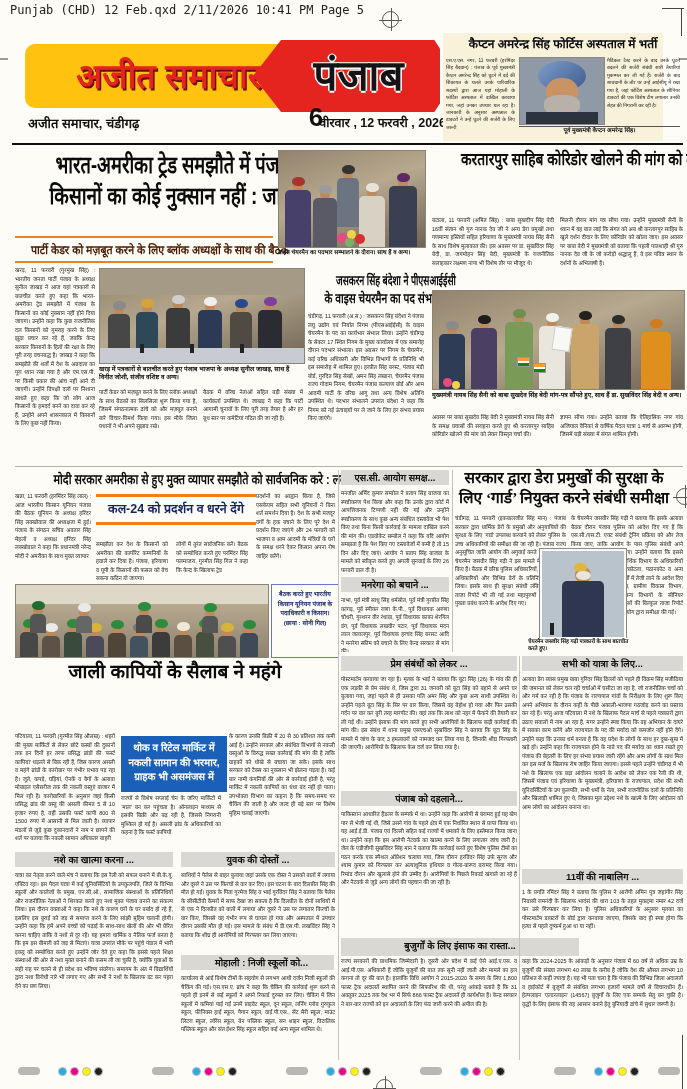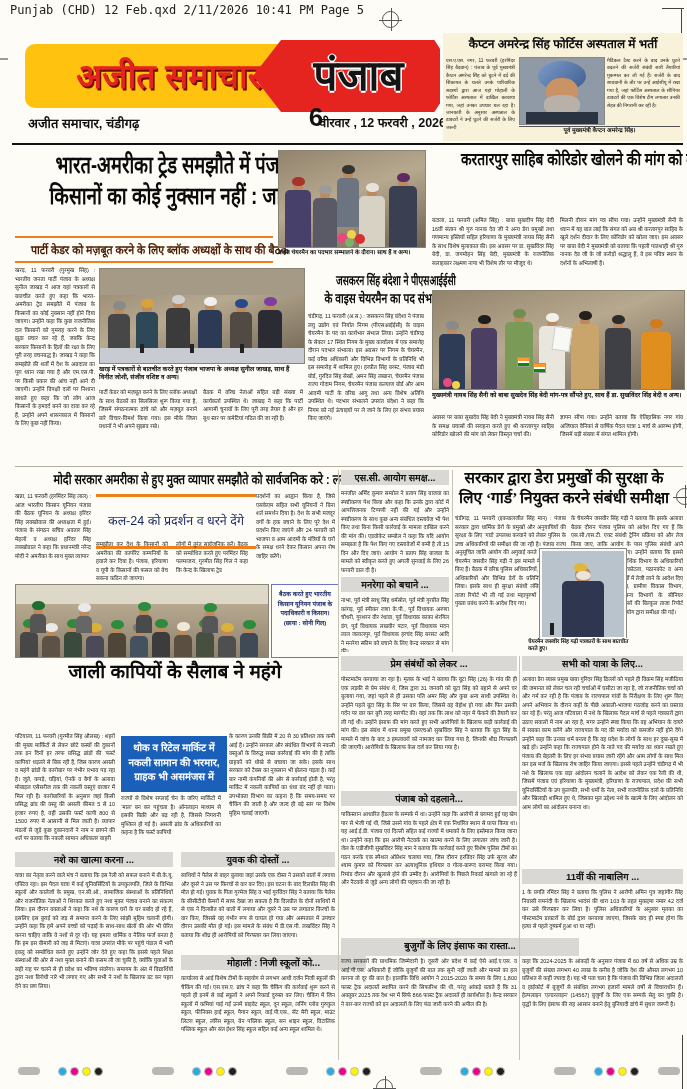--- a/index.html
+++ b/index.html
@@ -18,21 +18,21 @@
       background:linear-gradient(160deg,#93836d,#b7a98f 45%,#6f6353);}
   .p{position:absolute;}
   .p .bd{position:absolute;left:0;right:0;top:9px;bottom:0;border-radius:5px 5px 0 0;background:var(--bc,#333);}
   .p .hd{position:absolute;top:0;left:50%;transform:translateX(-50%);width:10px;height:11px;border-radius:50%;background:#bd8a5e;}
   .p .hd::before{content:"";position:absolute;top:-4px;left:-1.5px;width:13px;height:9px;
       border-radius:50% 50% 45% 45%;background:var(--tb,#222);}
   .flag{position:absolute;width:11px;height:8px;border:0.5px solid #999;
       background:linear-gradient(180deg,#ff9933 33%,#ffffff 33% 66%,#138808 66%);}
   .flw{position:absolute;border-radius:50%;}
   .pull{position:absolute;border-top:3px solid #ef7f1a;border-bottom:3px solid #ef7f1a;background:#fdfcf6;
-        color:#17255c;font-weight:400;text-align:center;font-size:12.5px;line-height:1.35;padding:16px 4px;}
+        color:#17255c;font-weight:700;text-align:center;font-size:12.5px;line-height:1.35;padding:4px 4px;}
   .bluebox{position:absolute;background:#1a5fb8;color:#fff;font-weight:800;text-align:center;
         font-size:10px;line-height:1.45;padding:5px 3px;overflow:hidden;}
   .capbox{position:absolute;border:1.5px solid #6b74c9;color:#23306e;font-weight:bold;font-size:6.2px;
         text-align:center;line-height:1.55;padding:4px 2px;overflow:hidden;background:#fdfcf6;}
   .vrule{position:absolute;width:1px;background:#c7c2b4;}
   .hrule{position:absolute;height:1px;background:#b4afa1;}
   .reg{position:absolute;width:15px;height:15px;border:1px solid #555;border-radius:50%;}
   .reg::before{content:"";position:absolute;left:50%;top:-4px;bottom:-4px;width:1px;background:#555;}
   .reg::after{content:"";position:absolute;top:50%;left:-4px;right:-4px;height:1px;background:#555;}
   .cmyk{position:absolute;display:flex;gap:3px;}
@@ -40,21 +40,21 @@
   .gbar{position:absolute;width:22px;height:8px;background:#b7b7b5;border-radius:4px;}
   .mast-yellow{position:absolute;left:25px;top:44px;width:288px;height:64px;background:#ffc20e;
         border-radius:10px 4px 4px 10px;text-align:center;}
   .mast-title{font-size:34px;font-weight:900;color:#e5231f;line-height:64px;
         text-shadow:1.5px 1.5px 0 #6d0d07;}
   .mast-flag{position:absolute;left:253px;top:40px;width:187px;height:72px;background:#e5231f;
         clip-path:polygon(0 50%,15% 0,97% 0,100% 12%,100% 88%,97% 100%,15% 100%);
         text-align:center;}
   .mast-region{font-size:42px;font-weight:900;color:#141414;line-height:72px;padding-left:24px;
         text-shadow:-1.5px 0 #fff,1.5px 0 #fff,0 -1.5px #fff,0 1.5px #fff;}
-  .capt-box{position:absolute;left:443px;top:33px;width:240px;height:108px;background:#f8f2da;}
+  .capt-box{position:absolute;left:443px;top:33px;width:220px;height:108px;background:#f8f2da;}
 </style>
 </head>
 <body>
 
 <div id="page">
 
   <div class="abs" style="left:10px;top:3px;font-family:'DejaVu Sans Mono',monospace;font-size:12px;color:#222;">Punjab (CHD) 12 Feb.qxd   2/11/2026   10:41 PM   Page 5</div>
   <div class="reg" style="left:382px;top:11px;"></div>
   <div class="abs" style="left:681px;top:8px;width:1px;height:28px;background:#444;"></div>
   <div class="abs" style="left:662px;top:8px;width:22px;height:1px;background:#444;"></div>
@@ -328,21 +328,21 @@
   <div class="txt" style="left:229px;top:732px;width:106px;height:114px;">के कारण उनकी बिक्री में 20 से 30 प्रतिशत तक कमी आई है। उन्होंने सरकार और संबंधित विभागों से नकली वस्तुओं के विरुद्ध सख्त कार्रवाई की मांग की है ताकि ग्राहकों को धोखे से बचाया जा सके। इसके साथ सरकार को टैक्स का नुकसान भी झेलना पड़ता है। कई बार नामी कंपनियों की ओर से कार्रवाई होती है, परंतु मार्किट में नकली कापियों का धंधा बंद नहीं हो पाता। उपभोक्ता विभाग का कहना है कि समय-समय पर चैकिंग की जाती है और जल्द ही बड़े स्तर पर विशेष मुहिम चलाई जाएगी।</div>
 
   <div class="subband" style="left:15px;top:852px;width:158px;height:15px;">
     <span class="fit">नशे का खात्मा करना ...</span>
   </div>
   <div class="txt" style="left:15px;top:871px;width:158px;height:189px;">यात्रा का नेतृत्व करने वाले मंच ने बताया कि इस रैली को सफल बनाने में बी.के.यू. एक्टिव रहा। इस पैदल यात्रा में कई यूनिवर्सिटियों के उपकुलपति, जिले के विभिन्न स्कूलों और कालेजों के प्रमुख, एन.सी.ओ., सामाजिक संस्थाओं के प्रतिनिधियों और राजनीतिक नेताओं ने शिरकत करते हुए नशा मुक्त पंजाब बनाने का संकल्प लिया। इस दौरान वक्ताओं ने कहा कि नशे के कारण घरों के घर बर्बाद हो रहे हैं, इसलिए इस बुराई को जड़ से समाप्त करने के लिए सांझी म़ुहिम चलानी होगी। उन्होंने कहा कि हमें अपने बच्चों को पढ़ाई के साथ-साथ खेलों की ओर भी प्रेरित करना चाहिए ताकि वे नशों से दूर रहें। यह हमारा धार्मिक व नैतिक फर्ज बनता है कि हम इस बीमारी को जड़ से मिटाएं। यात्रा उपरांत मौके पर पहुंचे पंडाल में भारी इकट्ठ को सम्बोधित करते हुए उन्होंने जोर देते हुए कहा कि इससे पहले शिक्षा संस्थाओं की ओर से नशा मुक्त बनाने की कसम ली जा चुकी है, क्योंकि युवाओं के सही राह पर चलने से ही प्रदेश का भविष्य संवरेगा। समागम के अंत में विद्यार्थियों द्वारा नशा विरोधी नारे भी लगाए गए और सभी ने नशों के खिलाफ डट कर पहरा देने का प्रण लिया।</div>
   <div class="subband" style="left:181px;top:852px;width:154px;height:15px;">
     <span class="fit">युवक की दोस्तों ...</span>
   </div>
   <div class="txt" style="left:181px;top:871px;width:154px;height:80px;">साथियों ने पैलेस से बाहर बुलाया जहां उसके एक दोस्त ने उसको बातों में लगाया और दूसरे ने उस पर किरचों से वार कर दिए। इस घटना के बाद दिलप्रीत सिंह की मौत हो गई। युवक के पिता गुरमेज सिंह व भाई गुरविंदर सिंह ने बताया कि पैलेस के सीसीटीवी कैमरों में साफ देखा जा सकता है कि दिलप्रीत के दोनों साथियों में से एक ने दिलप्रीत को बातों में लगाया और दूसरे ने उस पर लगातार किरचों के वार किए, जिससे वह गंभीर रूप से घायल हो गया और अस्पताल में उपचार दौरान उसकी मौत हो गई। इस मामले के संबंध में डी.एस.पी. लखविंदर सिंह ने बताया कि शीघ्र ही आरोपियों को गिरफ्तार कर लिया जाएगा।</div>
-  <div class="subband" style="left:181px;top:955px;width:185px;height:15px;">
+  <div class="subband" style="left:181px;top:955px;width:145px;height:15px;padding-left:8px;">
     <span class="fit">मोहाली : निजी स्कूलों को...</span>
   </div>
   <div class="txt" style="left:181px;top:974px;width:154px;height:86px;">कार्यालय से आई विशेष टीमों के सहयोग से लगभग आधी दर्जन निजी स्कूलों की चैकिंग की गई। एस.एस.ए. ब्रांच ने कहा कि चैकिंग की कार्रवाई शुरू करने से पहले ही इनमें से कई स्कूलों ने अपने रिकार्ड दुरुस्त कर लिए। चैकिंग में जिन स्कूलों में कमियां पाई गईं उनमें प्राइवेट स्कूल, दून स्कूल, लर्निंग ग्लोब गुरुकुल स्कूल, फीनिक्स हाई स्कूल, पैगान स्कूल, वाई.पी.एस., सेंट मैरी स्कूल, माउंट लिटरा स्कूल, लॉरेंस स्कूल, बेन पब्लिक स्कूल, सन शाइन स्कूल, विटालिक पब्लिक स्कूल और संत ईशर सिंह स्कूल सहित कई अन्य स्कूल शामिल थे।</div>
 
   <div class="subband" style="left:341px;top:656px;width:176px;height:15px;">
     <span class="fit">प्रेम संबंधों को लेकर ...</span>
   </div>
   <div class="txt" style="left:341px;top:675px;width:176px;height:112px;">पोस्टमार्टम करवाया जा रहा है। मृतक के भाई ने बताया कि बूटा सिंह (26) के गांव की ही एक लड़की से प्रेम संबंध थे, जिस द्वारा 31 जनवरी को बूटा सिंह को बहाने से अपने घर बुलाया गया, जहां पहले से ही उसका पति अमर सिंह और कुछ अन्य साथी उपस्थित थे। उन्होंने पहले बूटा सिंह के सिर पर वार किया, जिससे वह बेहोश हो गया और फिर उसकी गर्दन पर वार कर बुरी तरह मारपीट की। यहां तक कि लाश को नहर में फेंकने की तैयारी कर ली गई थी। उन्होंने इंसाफ की मांग करते हुए सभी आरोपियों के खिलाफ कड़ी कार्रवाई की मांग की। इस संबंध में थाना प्रमुख एसएचओ सुखविंदर सिंह ने बताया कि बूटा सिंह के मामले में जांच के बाद 3 हमलावरों को नामजद कर लिया गया है, जिनकी शीघ्र गिरफ्तारी की जाएगी। आरोपियों के खिलाफ केस दर्ज कर लिया गया है।</div>
   <div class="subband" style="left:341px;top:791px;width:176px;height:15px;">
     <span class="fit">पंजाब को दहलाने...</span>

